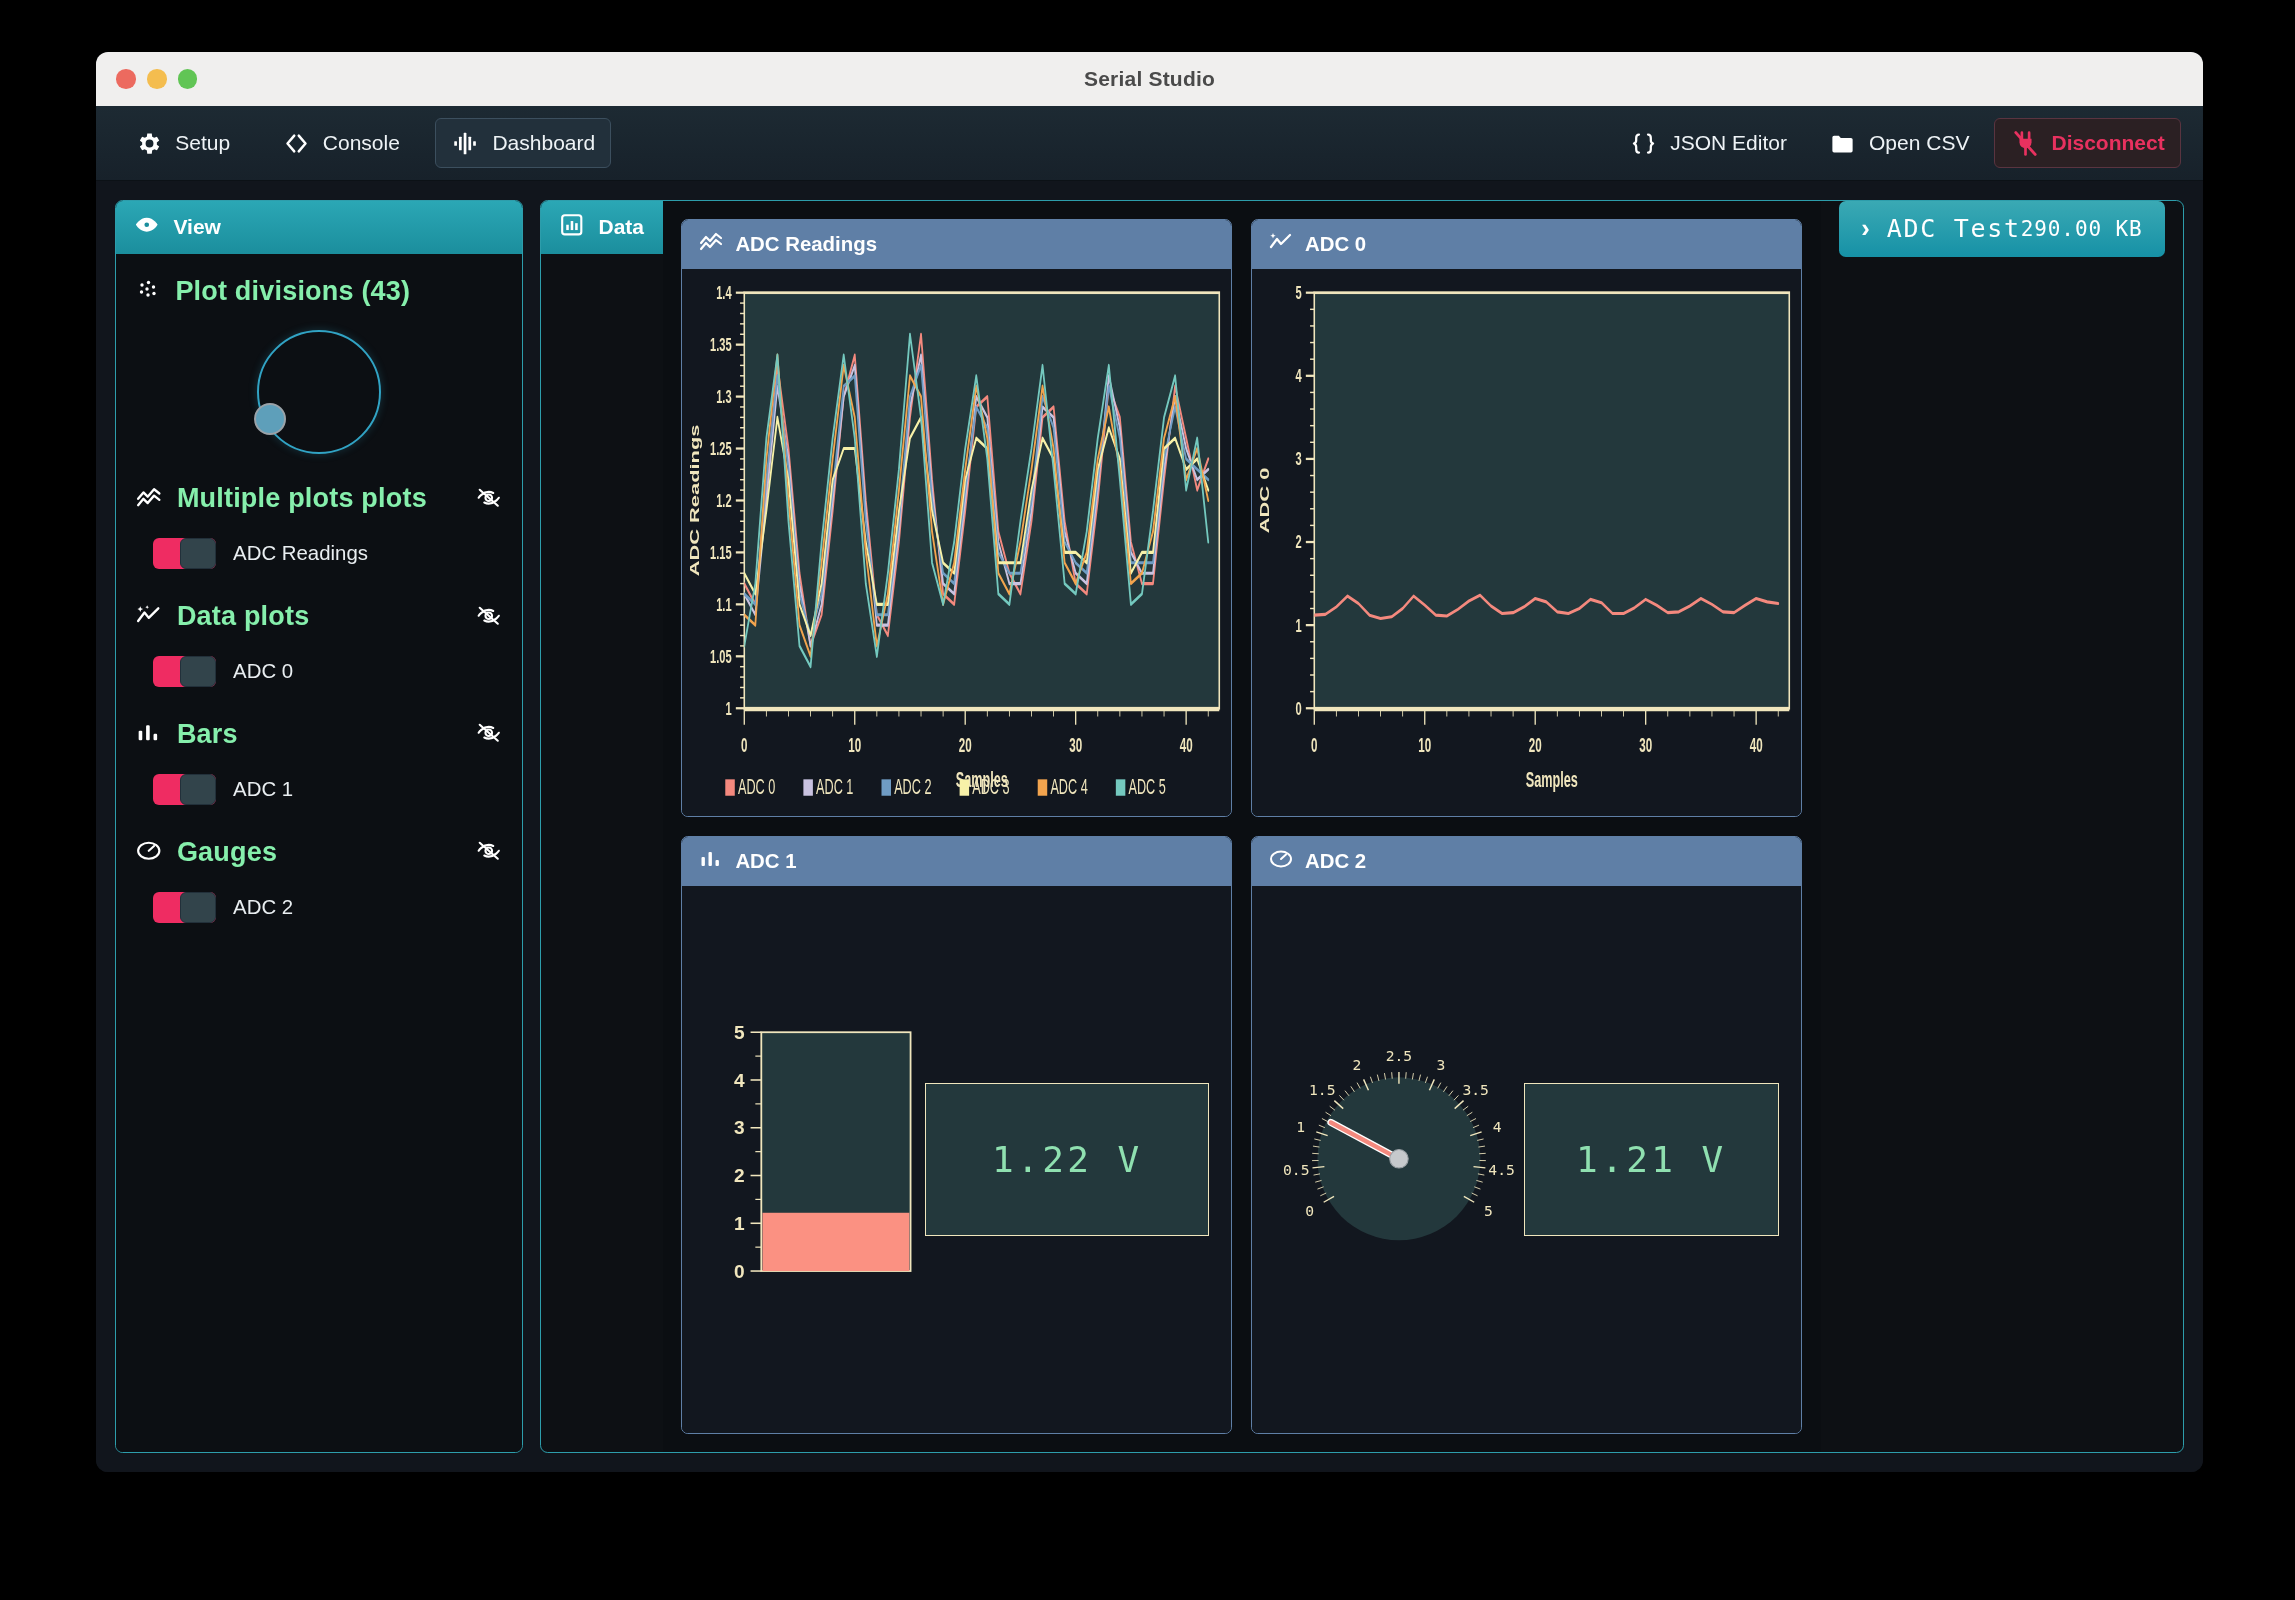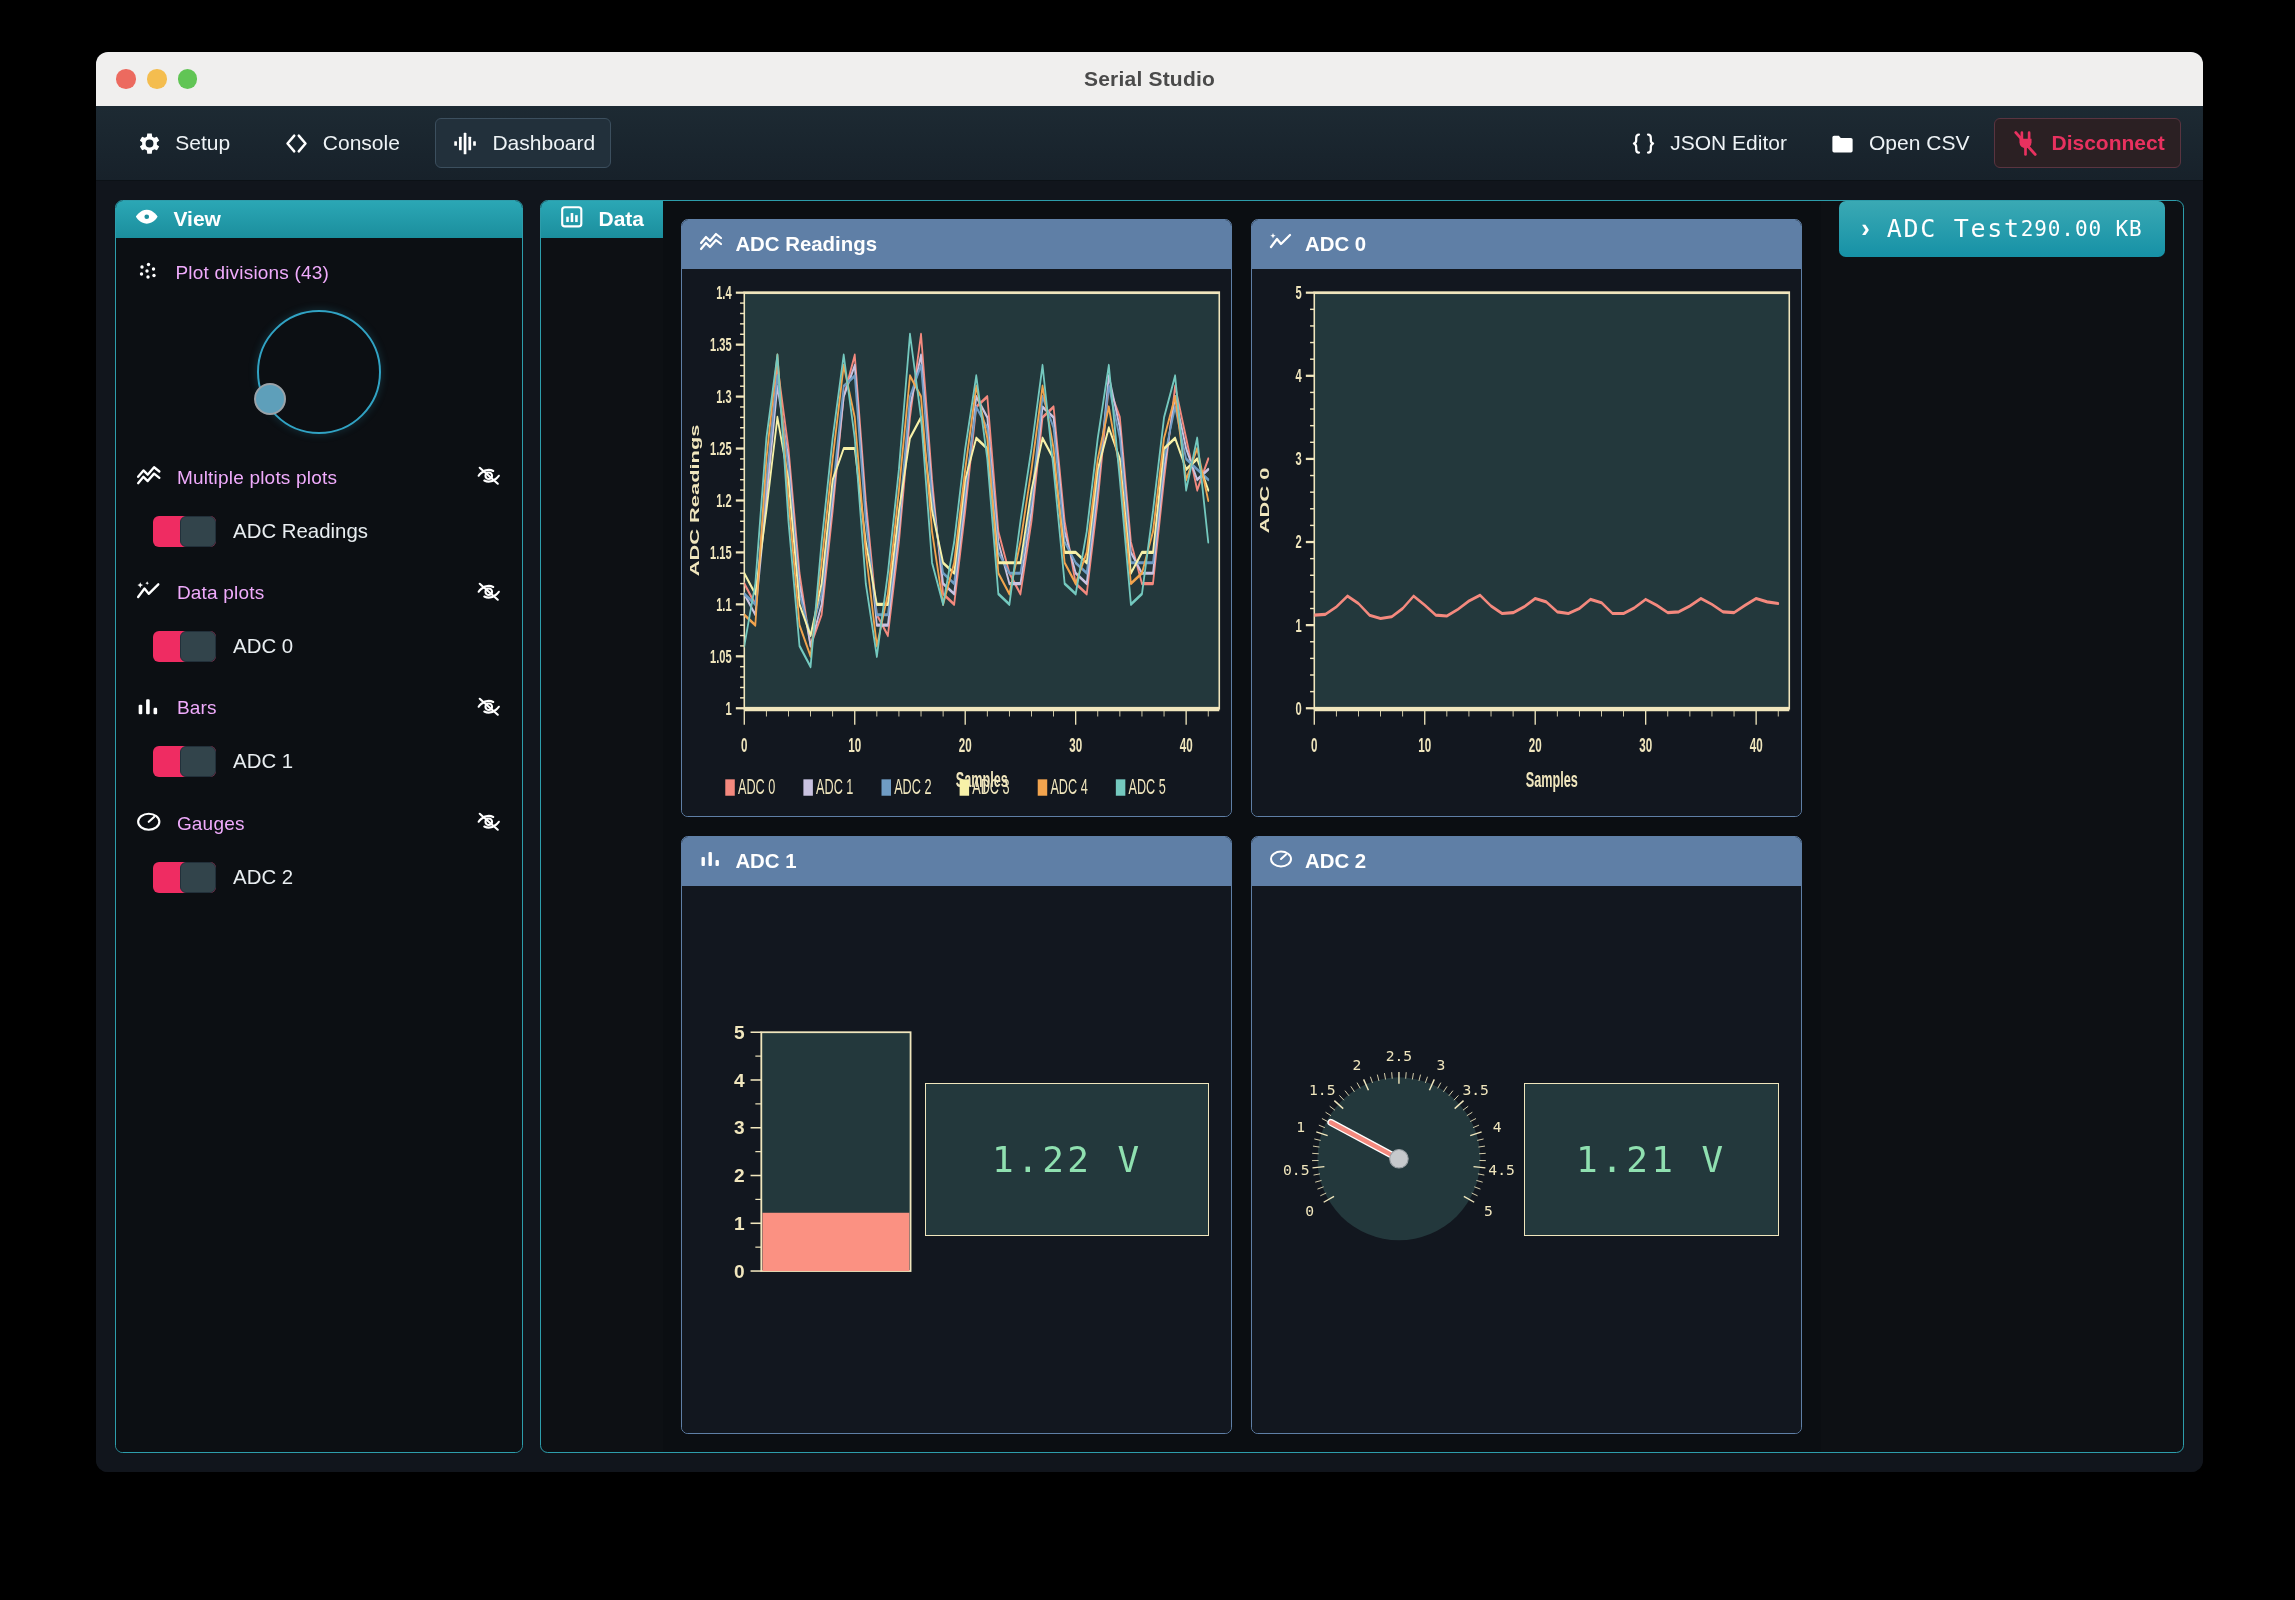--- a/index.html
+++ b/index.html
@@ -68,32 +68,32 @@
   }
 
   
   .sidebar {
     width: 408px; flex: 0 0 408px;
     border: 1.7px solid #2d9dab; border-radius: 7.7px; overflow: hidden;
     display: flex; flex-direction: column;
     background: #0d1014;
   }
   .grp-header {
-    height: 37px; display: flex; align-items: center; gap: 13.6px;
+    height: 53px; display: flex; align-items: center; gap: 13.6px;
     padding: 0 18.7px;
     background: linear-gradient(180deg,#2ba7b5 0%, #1b8e9d 100%);
     color: #fff; font-size: 21px; font-weight: bold;
   }
   .sb-content { flex: 1; padding: 22px 20.4px; background: #0c0f13; }
   .sb-row {
     display: flex; align-items: center; gap: 15.3px;
     margin-bottom: 5.1px;
   }
   .sb-row .title {
-    color: #f0abfc; font-size: 19px; font-weight: normal; letter-spacing: 0.2px;
+    color: #86efac; font-size: 27px; font-weight: bold; letter-spacing: 0.2px;
   }
   .sb-row .eye { margin-left: auto; }
   .dial-wrap { display: flex; justify-content: center; padding: 18.7px 0 29px; }
   .dial {
     width: 124px; height: 124px; border-radius: 50%;
     border: 2.6px solid #31a3c4; position: relative;
     box-shadow: 0 0 8.5px rgba(49,163,196,.25);
   }
   .dial .knob {
     position: absolute; width: 32px; height: 32px; border-radius: 50%;

